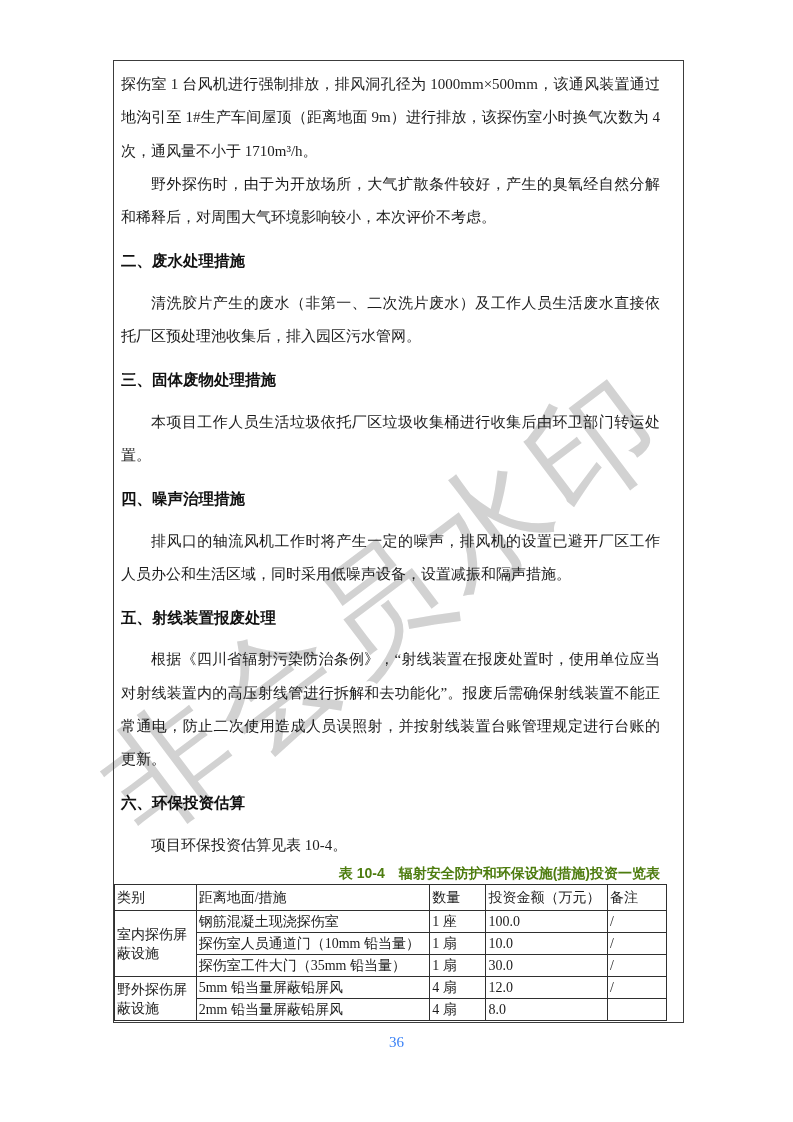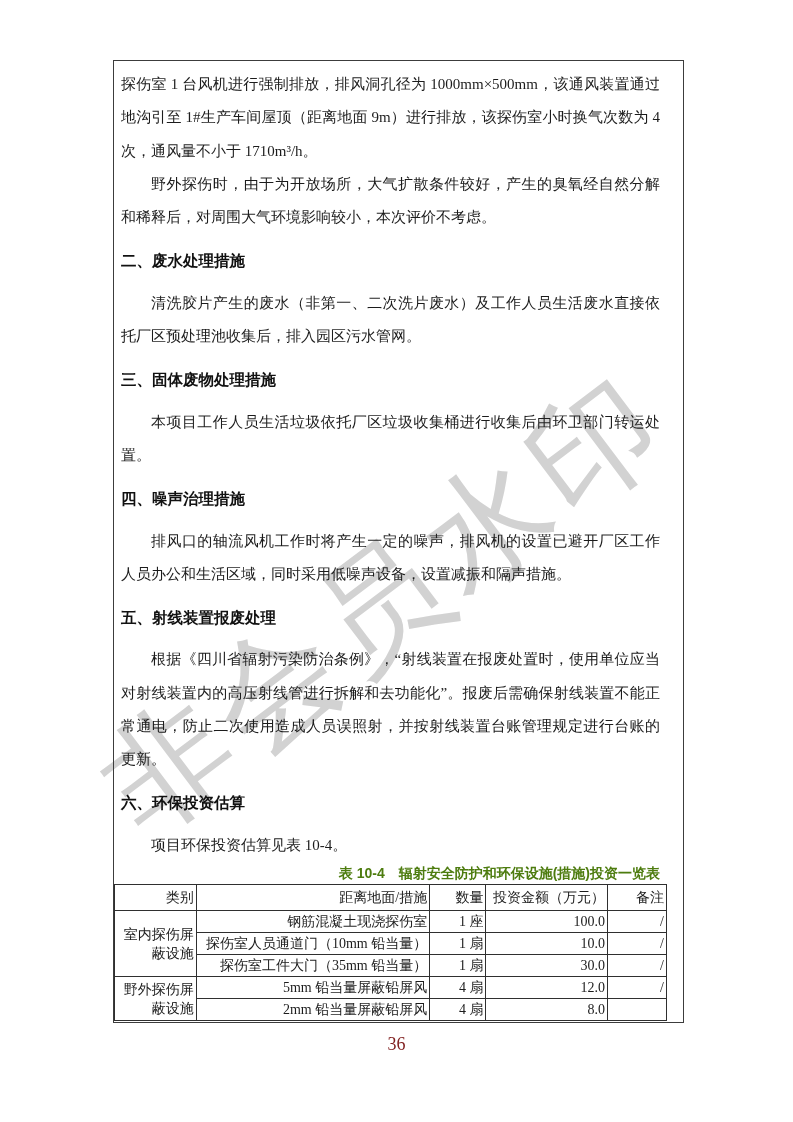--- a/index.html
+++ b/index.html
@@ -67,37 +67,37 @@
     table-layout: fixed;
     font-size: 14px;
   }
   table.inv col.c1 { width: 14.8%; }
   table.inv col.c2 { width: 42.3%; }
   table.inv col.c3 { width: 10.2%; }
   table.inv col.c4 { width: 22.0%; }
   table.inv col.c5 { width: 10.7%; }
   .inv th, .inv td {
     border: 1px solid #2f2f2f;
-    text-align: right;
+    text-align: left;
     vertical-align: middle;
     padding: 0 2px;
     font-weight: normal;
     overflow: hidden;
   }
   .inv thead th { height: 25px; }
   .inv tbody td { height: 21px; line-height: 20px; }
   .inv td.cat { line-height: 19px; }
   .page-number {
     position: absolute;
     top: 1034px; left: 0;
     width: 100%;
     text-align: center;
-    font-size: 18px;
+    font-size: 15px;
     z-index: 1;
-    color: #7f1d1d;
+    color: #3b82f6;
   }
 </style>
 </head>
 <body>
 
 <div class="watermark">非会员水印</div>
 
 <div class="frame">
 
   <p class="body continuation">探伤室 1 台风机进行强制排放，排风洞孔径为 1000mm×500mm，该通风装置通过地沟引至 1#生产车间屋顶（距离地面 9m）进行排放，该探伤室小时换气次数为 4 次，通风量不小于 1710m³/h。</p>

